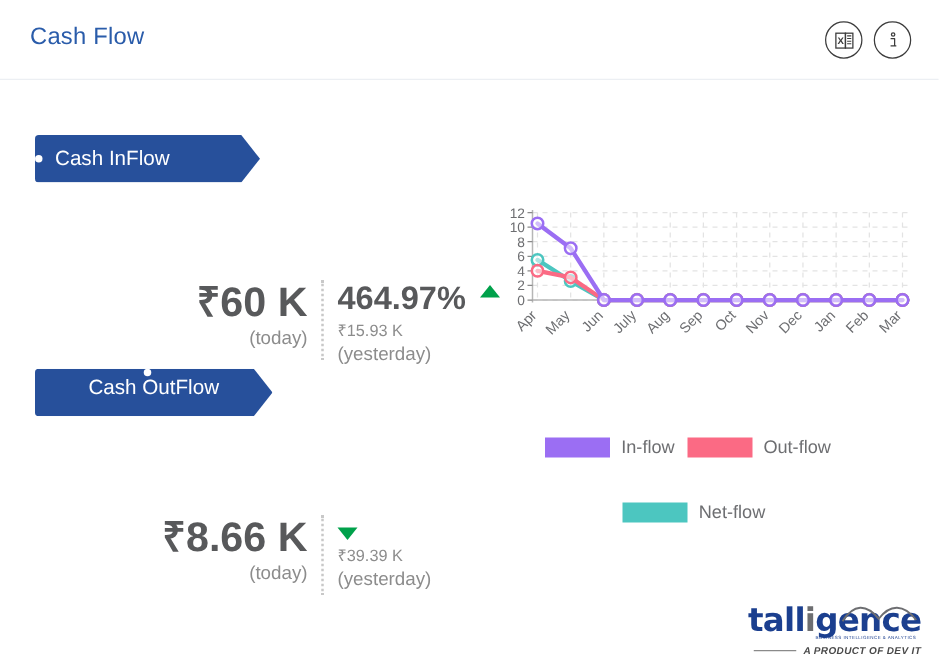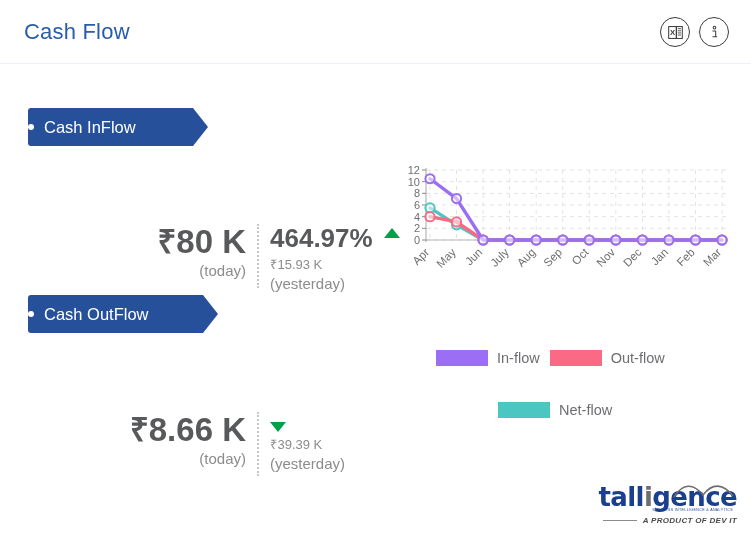--- a/index.html
+++ b/index.html
@@ -22,21 +22,21 @@
     width: 751px;
     height: 64px;
     background: #ffffff;
     border-bottom: 1px solid #eceff3;
     box-sizing: border-box;
   }
   .page-title {
     position: absolute;
     left: 24px;
     top: 19px;
-    font-size: 22px;
+    font-size: 19px;
     color: #2a5caa;
     letter-spacing: .2px;
   }
   .header-actions {
     position: absolute;
     right: 22px;
     top: 17px;
     display: flex;
     gap: 9px;
   }
@@ -78,21 +78,21 @@
   }
   .ribbon .dot {
     width: 6px;
     height: 6px;
     border-radius: 50%;
     background: #ffffff;
     margin-right: 10px;
     flex: 0 0 auto;
   }
   #ribbon-inflow { left: 28px; top: 44px; width: 180px; }
-  #ribbon-outflow { left: 28px; top: 231px; width: 190px; }
+  #ribbon-outflow { left: 28px; top: 231px; width: 190px; flex-direction: column; }
 
   
   .kpi {
     position: absolute;
     display: flex;
     align-items: flex-start;
   }
   #kpi-inflow { left: 60px; top: 160px; }
   #kpi-outflow { left: 60px; top: 348px; }
 
@@ -278,21 +278,21 @@
 
 <div class="content">
 
   <div class="ribbon" id="ribbon-inflow">
     <span class="dot"></span>
     <span>Cash InFlow</span>
   </div>
 
   <div class="kpi" id="kpi-inflow">
     <div class="kpi-left">
-      <div class="kpi-value">₹80 K</div>
+      <div class="kpi-value">₹60 K</div>
       <div class="kpi-sub">(today)</div>
     </div>
     <div class="kpi-divider"></div>
     <div class="kpi-right">
       <div class="kpi-pct-row">
         <span class="kpi-pct">464.97%</span>
         <span class="tri-up"></span>
       </div>
       <div class="kpi-prev">₹15.93 K</div>
       <div class="kpi-prev-label">(yesterday)</div>

